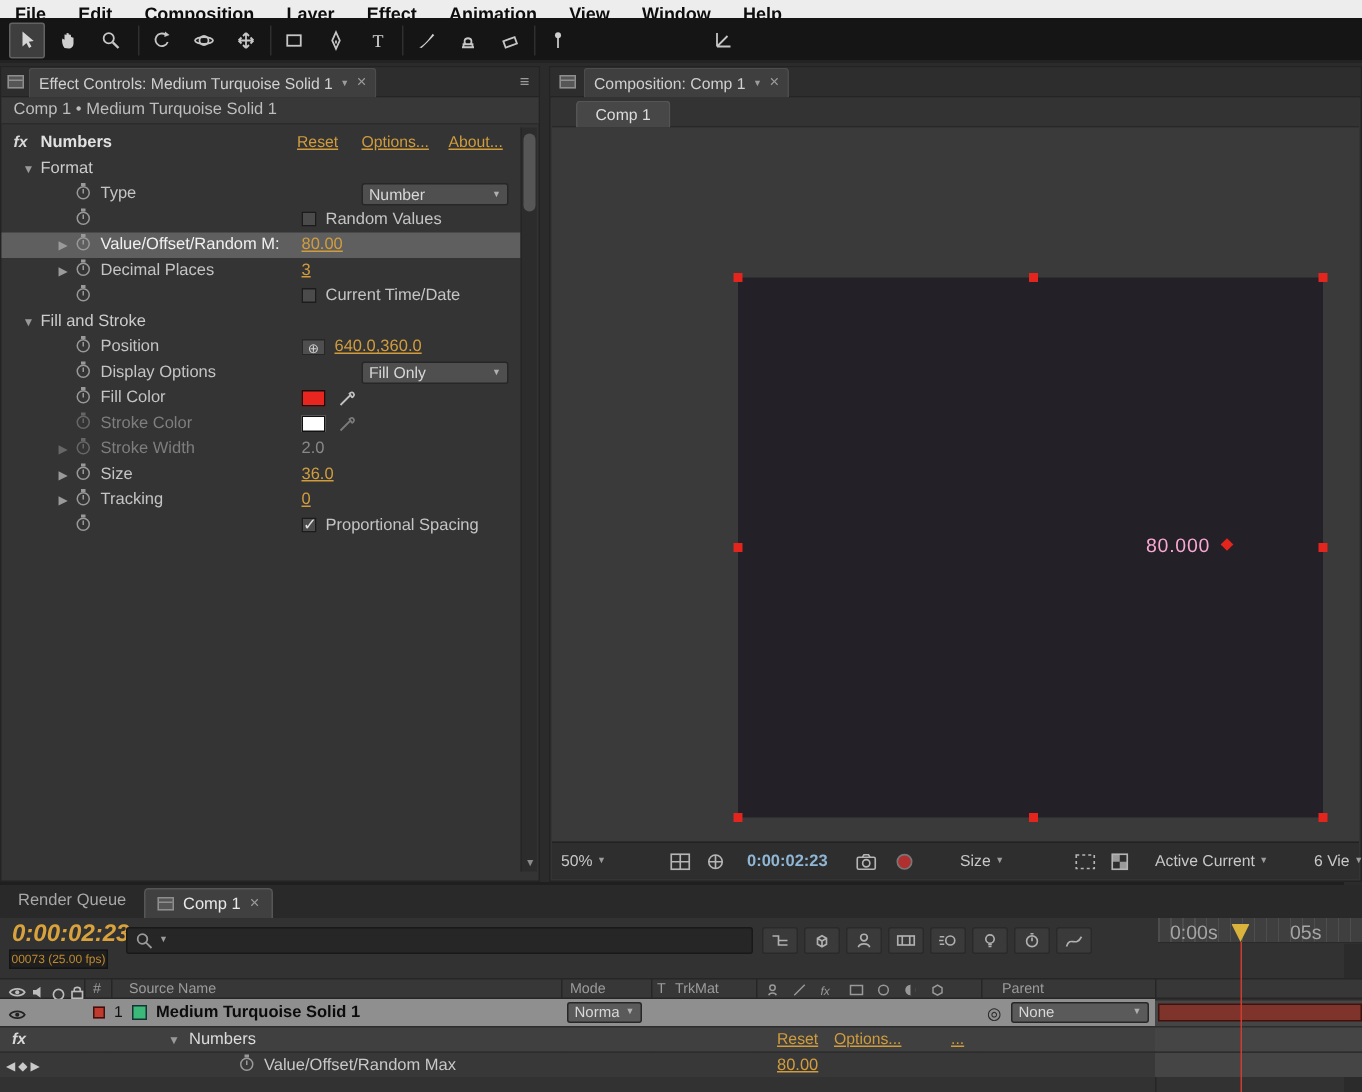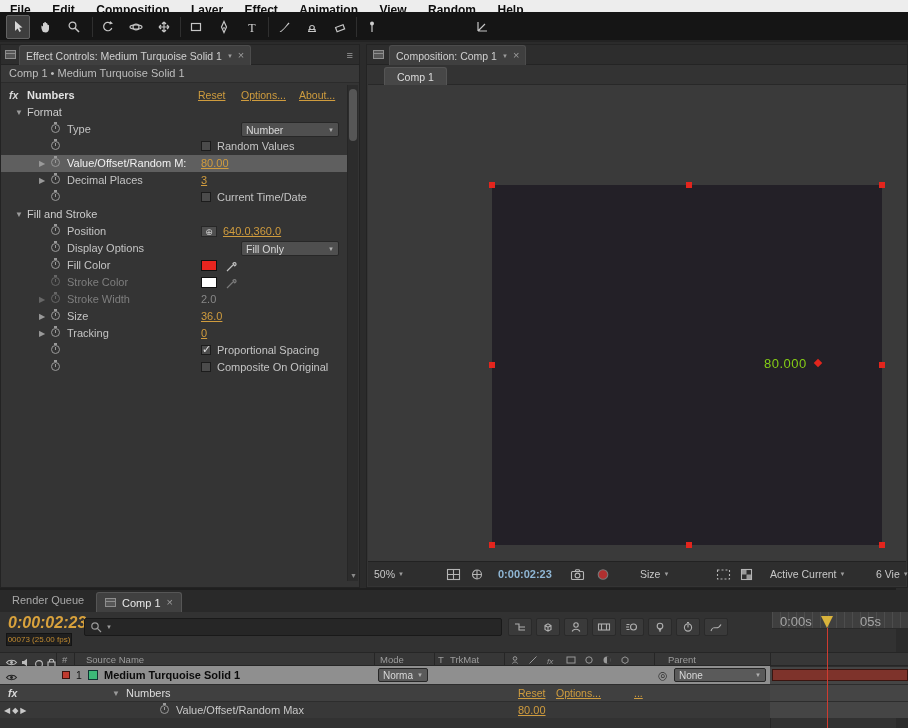--- a/index.html
+++ b/index.html
@@ -51,21 +51,21 @@
   .posbtn{position:absolute;top:3px;width:16px;height:11px;background:#4f4f4f;border:1px solid #272727;color:#cfcfcf;font-size:9px;line-height:10px;text-align:center;cursor:pointer}
 
   .scrollbar{position:absolute;right:1px;top:40px;bottom:6px;width:11px;background:#2c2c2c;border-left:1px solid #262626}
   .sthumb{position:absolute;left:1px;top:4px;width:8px;height:52px;background:#565656;border-radius:4px}
   .sarrow{position:absolute;left:2px;bottom:2px;font-size:7px;color:#8a8a8a}
 
   
   .viewer{position:absolute;left:1px;right:1px;top:40px;height:478px;background:#3a3a3a;overflow:hidden}
   .solid{position:absolute;background:#232027}
   .hnd{position:absolute;width:6px;height:6px;background:#e3251d}
-  .overlayv{position:absolute;font-size:13px;color:#84cc16;letter-spacing:.5px;white-space:nowrap}
+  .overlayv{position:absolute;font-size:13px;color:#f9a8d4;letter-spacing:.5px;white-space:nowrap}
   .anch{position:absolute;width:6px;height:6px;background:#e3251d;transform:rotate(45deg)}
   .cfoot{position:absolute;left:1px;right:1px;bottom:1px;height:25px;background:#2e2e2e;border-top:1px solid #222;display:flex;align-items:center}
   .cfoot .fi{position:absolute;display:flex;align-items:center;gap:3px}
   .cfoot svg{stroke:#b5b5b5;fill:none;stroke-width:1.1}
   .ddtxt{font-size:10.5px;color:#c8c8c8;white-space:nowrap}
   .ctime{font-size:11px;color:#8fb6d4;font-weight:700}
 
   
   .tl{position:absolute;left:0;top:588px;width:896px;height:140px;background:#323232;border-top:2px solid #1f1f1f}
   .tltabs{position:absolute;left:0;top:0;width:908px;height:22px;background:#292929}
@@ -106,21 +106,21 @@
 <div class="stage">
 
   <div class="menubar">
     <span>File</span>
     <span>Edit</span>
     <span>Composition</span>
     <span>Layer</span>
     <span>Effect</span>
     <span>Animation</span>
     <span>View</span>
-    <span>Random</span>
+    <span>Window</span>
     <span>Help</span>
   </div>
 
   <div class="toolbar">
     <div class="tool sel" style="left:6px">
         <svg width="14" height="14">
           <path d="M4 1 L4 11 L6.6 8.6 L8.4 12 L10 11 L8.2 7.8 L11.5 7.4 Z" fill="#d6d6d6" stroke="none"></path>
         </svg>
       </div>
     <div class="tool" style="left:34px">
@@ -320,25 +320,20 @@
       <span class="plbl" style="left:66px">Tracking</span>
       <span class="hot" style="left:200px">0</span>
     </div>
 
     <div class="ecrow" style="top:297px">
       <span class="stopw" style="left:50px"></span>
       <span class="cb checked" style="left:200px"></span>
       <span class="plbl" style="left:216px">Proportional Spacing</span>
     </div>
 
-    <div class="ecrow" style="top:314px">
-      <span class="stopw" style="left:50px"></span>
-      <span class="cb" style="left:200px"></span>
-      <span class="plbl" style="left:216px">Composite On Original</span>
-    </div>
 
     <div class="scrollbar">
       <div class="sthumb"></div>
       <div class="sarrow">▼</div>
     </div>
   </div>
 
   <div class="panel" style="left:366px;top:44px;width:542px;height:544px">
     <div class="tabbar">
       <span class="panicon" style="position:absolute;left:6px;top:5px"></span>

